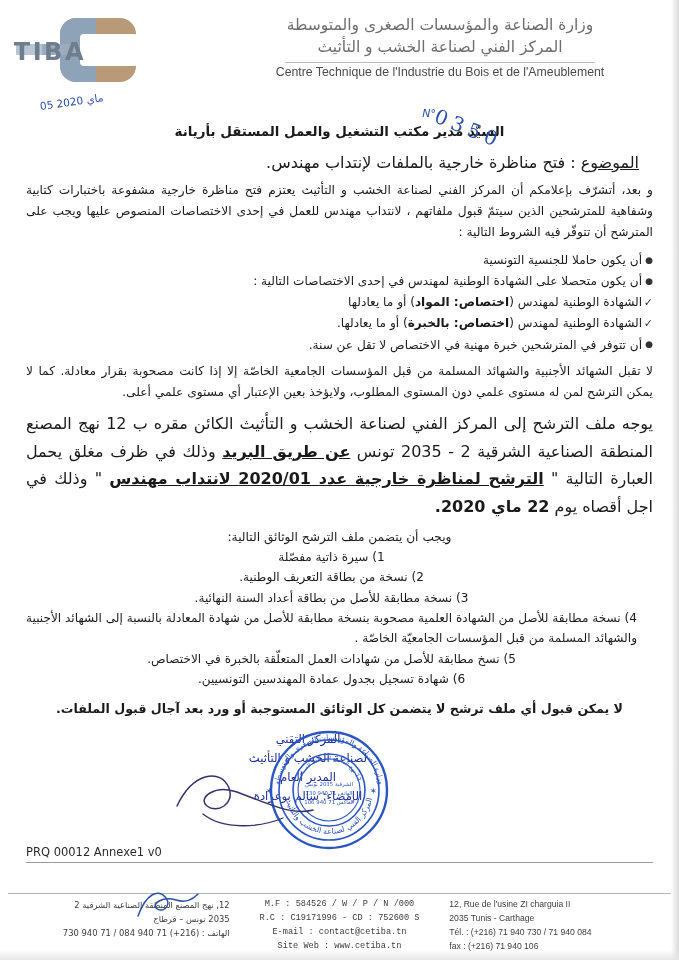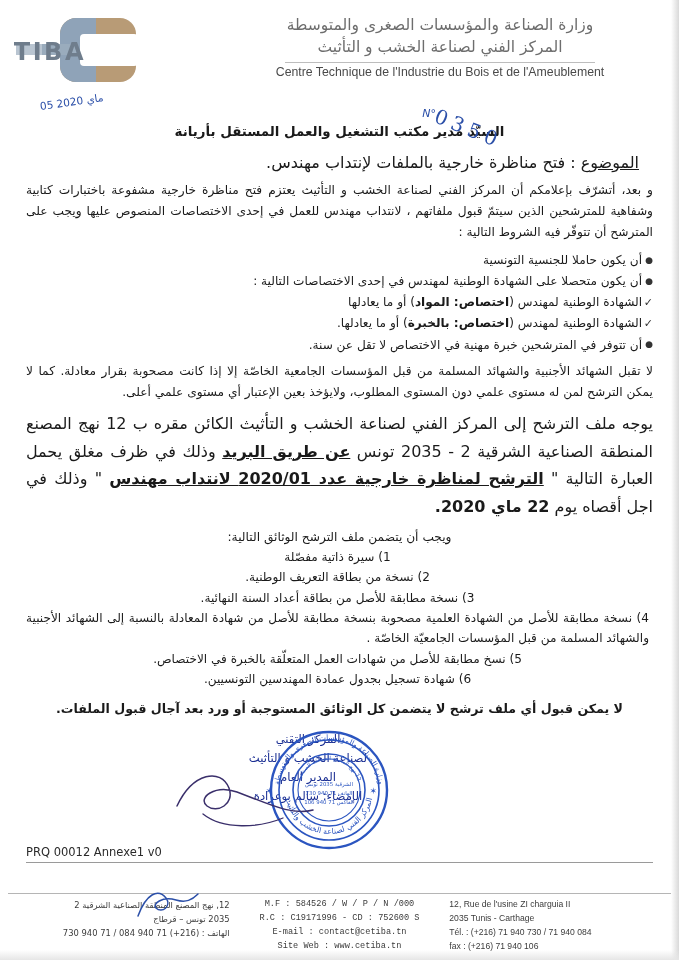--- a/index.html
+++ b/index.html
@@ -63,21 +63,21 @@
   ul.conds li{font-size:12.1px;line-height:1.75;text-align:right;position:relative;}
   ul.conds li .bul{display:inline-block;width:11px;color:#333;font-size:9px;vertical-align:middle;}
   ul.conds li.sub .bul{font-size:11px;}
   .b{font-weight:700;}
 
   .apply-block{font-size:16px;line-height:1.74;margin:7px 0 0 0;text-align:justify;text-align-last:right;}
   .u{text-decoration:underline;}
   .bu{font-weight:700;text-decoration:underline;}
 
   .docs-intro{font-size:12.2px;margin:9px 0 0 0;text-align:center;}
-  ol.docs{list-style:none;margin:3px 4px 0 0;padding:0;}
+  ol.docs{list-style:none;margin:3px 16px 0 0;padding:0;}
   ol.docs li{font-size:12.1px;line-height:1.68;text-align:center;}
   ol.docs li.long{text-align:justify;text-align-last:right;}
   .note{font-size:12.6px;font-weight:700;text-align:center;margin:12px 0 0 0;}
 
   
   .sig-area{position:relative;height:150px;margin-top:6px;}
   .sig-text{
     position:absolute;right:250px;top:8px;width:190px;text-align:center;
     color:#1b2f93;font-size:11.6px;line-height:1.62;letter-spacing:1.6px;
     font-family:"DejaVu Sans",sans-serif;

